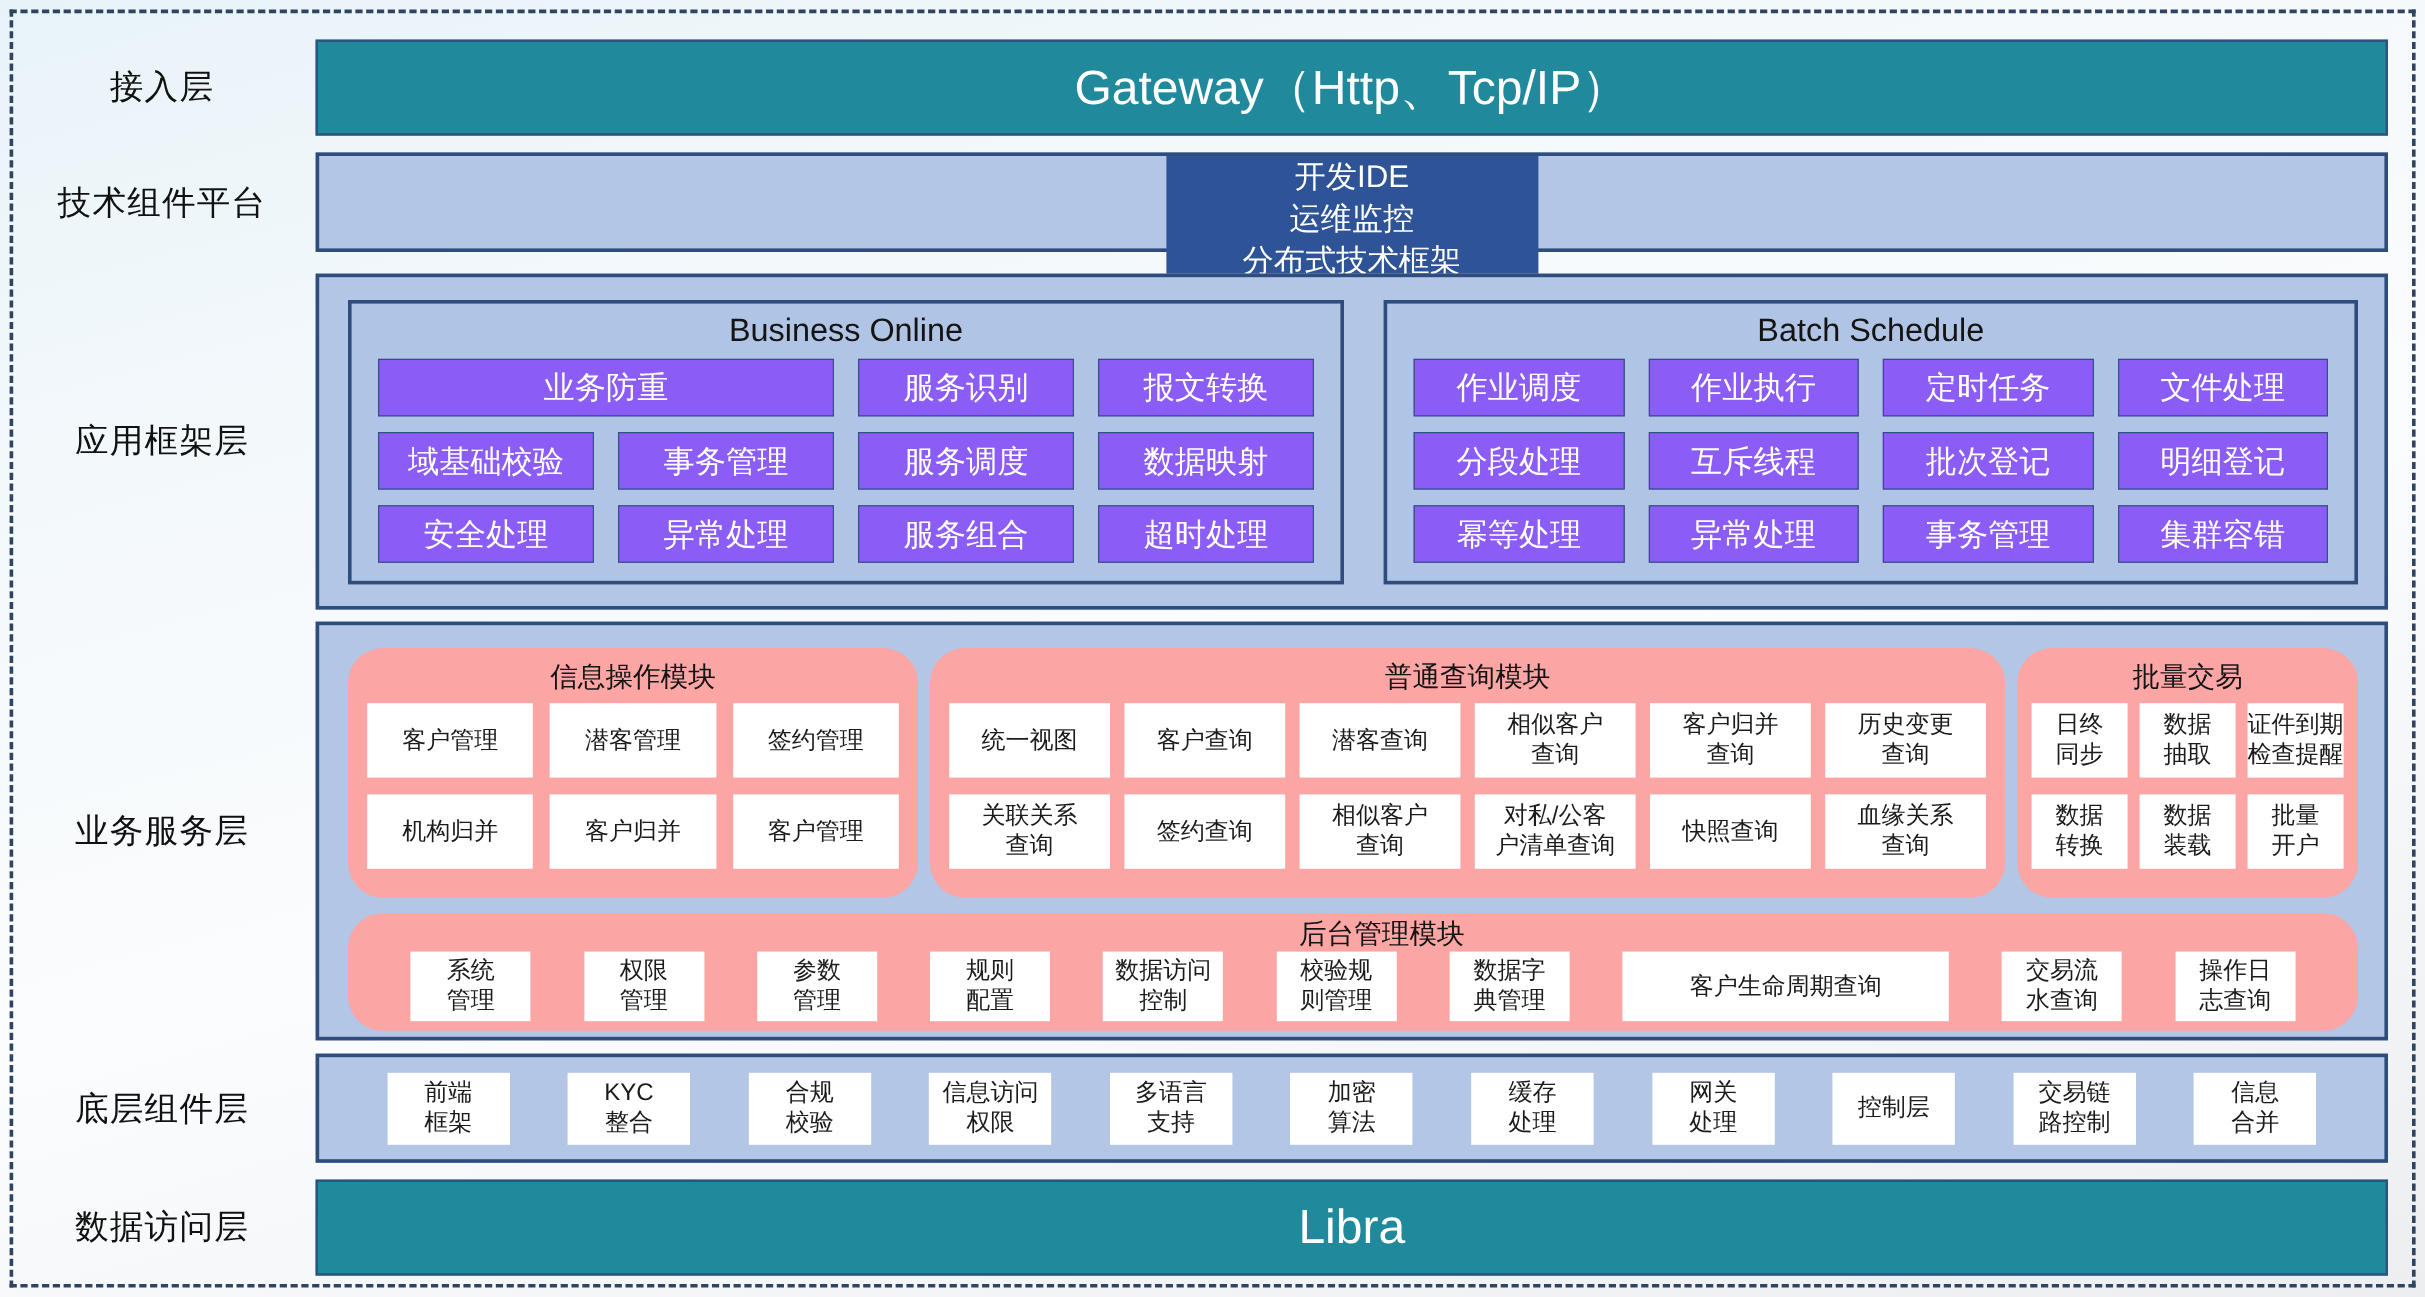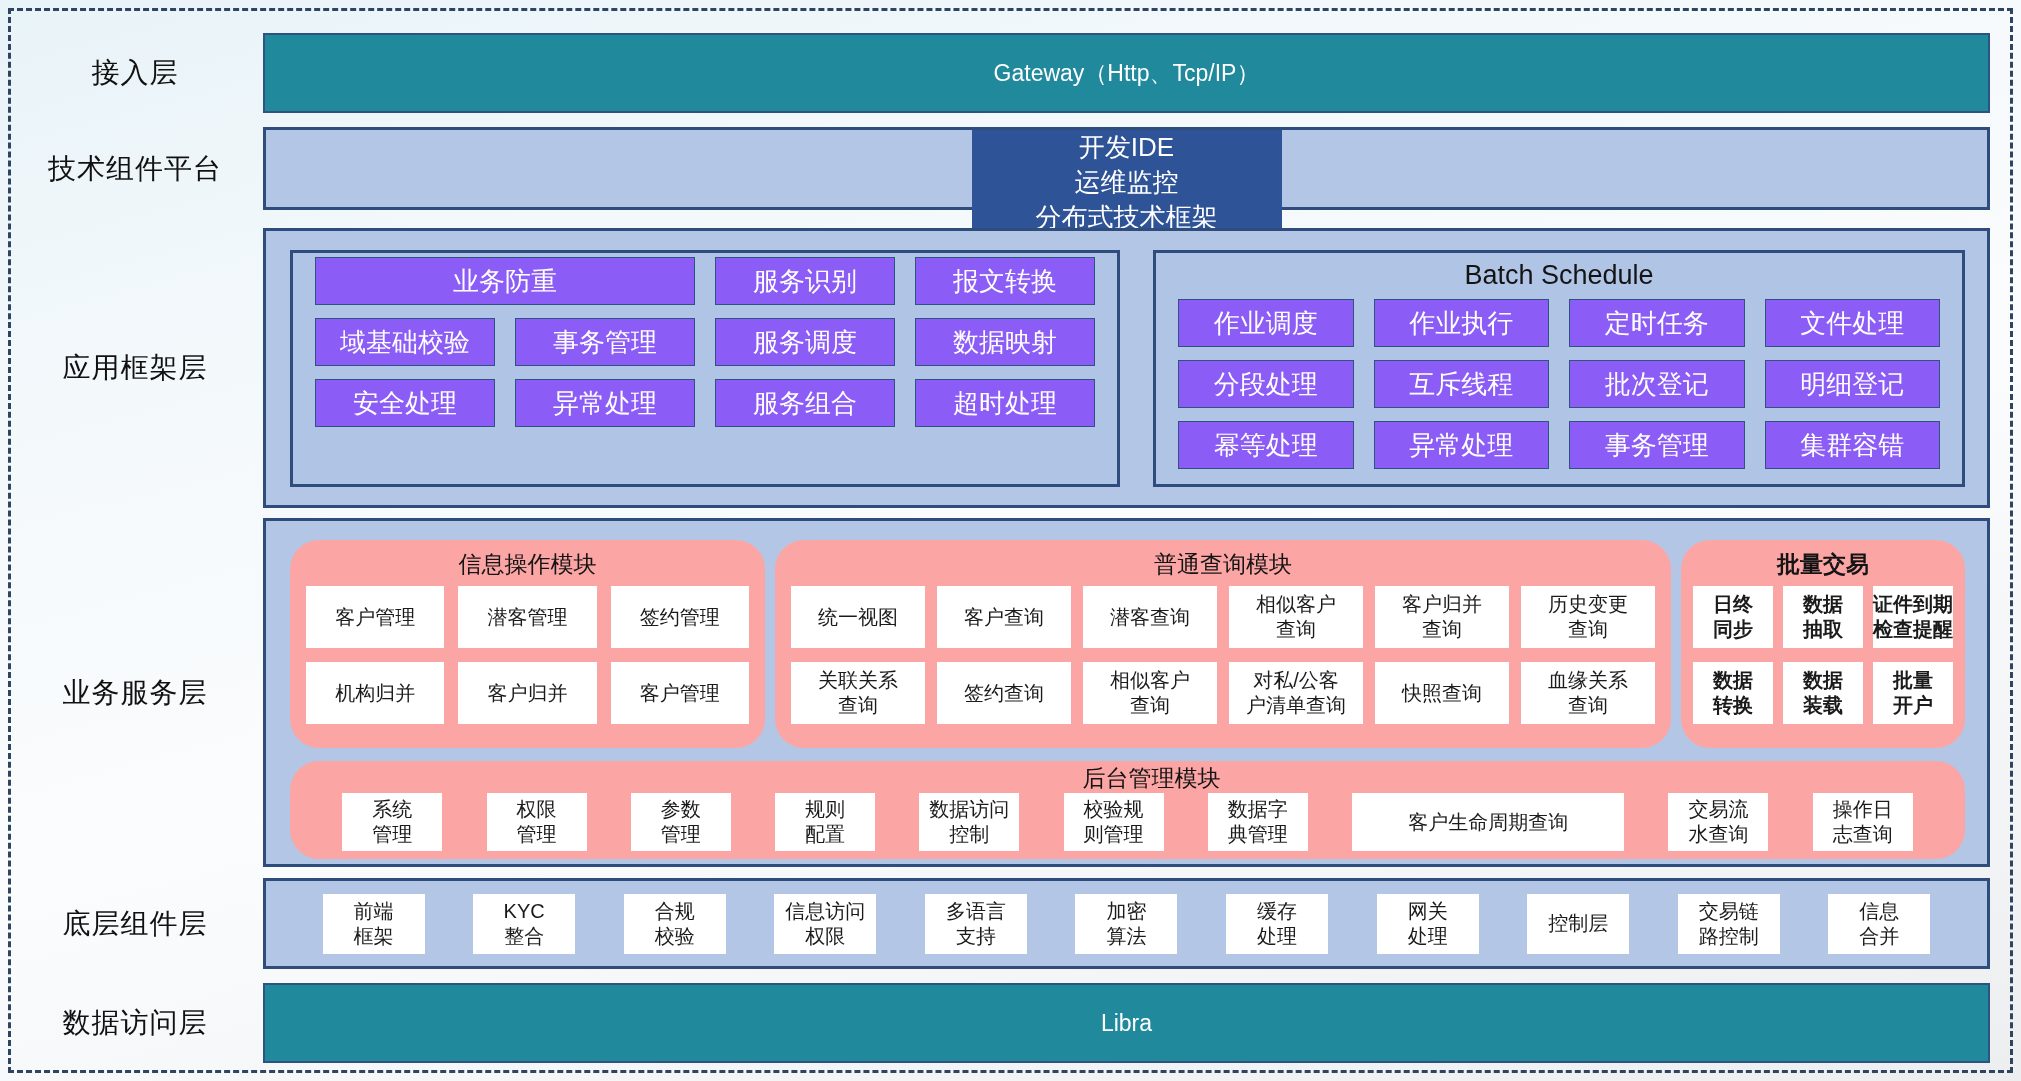--- a/index.html
+++ b/index.html
@@ -6,21 +6,21 @@
   body{
     width:2021px;height:1081px;position:relative;overflow:hidden;
     font-family:"Liberation Sans","DejaVu Sans",sans-serif;
     background:linear-gradient(165deg,#e8f3f8 0%,#f2f8fb 22%,#fbfcfd 55%,#f1f3f5 85%,#eceef0 100%);
   }
   .dashed-frame{position:absolute;inset:8px;border:3px dashed #2f4460;pointer-events:none;}
   .content{position:absolute;left:263px;top:0;width:1727px;height:1081px;}
   .side-label{position:absolute;left:20px;width:230px;display:flex;align-items:center;justify-content:center;
     font-size:28px;color:#111;letter-spacing:1px;}
   .teal-bar{position:absolute;left:0;width:1727px;background:#20899c;border:2px solid #2e5380;
-    display:flex;align-items:center;justify-content:center;color:#fff;font-size:23px;box-sizing:border-box;}
+    display:flex;align-items:center;justify-content:center;color:#fff;font-size:40px;box-sizing:border-box;}
   .blue-box{position:absolute;left:0;width:1727px;background:#b3c6e6;border:3px solid #2e4d7c;box-sizing:border-box;}
   .tech-row{display:flex;align-items:center;justify-content:space-evenly;height:100%;flex-direction:column;}
   .dbtn{width:310px;height:52px;background:#2e5396;color:#fff;font-size:26px;
     display:flex;align-items:center;justify-content:center;}
   .inner-box{position:absolute;top:19px;height:237px;background:#b0c4e5;border:3px solid #2e4d7c;box-sizing:border-box;}
   .inner-title{height:40px;display:flex;align-items:center;justify-content:center;font-size:27px;color:#141414;margin-top:2px;}
   .sgrid{display:grid;grid-template-columns:repeat(4,1fr);gap:13px 20px;padding:4px 22px 0 22px;}
   .sbtn{height:48px;background:#8b5cf6;border:1px solid #2e5380;color:#fff;font-size:26px;
     display:flex;align-items:center;justify-content:center;box-sizing:border-box;}
   .span2{grid-column:span 2;}
@@ -54,20 +54,21 @@
   <div class="blue-box" style="top:127px;height:83px;">
     <div class="tech-row">
       <div class="dbtn">开发IDE</div>
       <div class="dbtn">运维监控</div>
       <div class="dbtn">分布式技术框架</div>
     </div>
   </div>
 
   <div class="blue-box" style="top:228px;height:280px;">
     <div class="inner-box" style="left:24px;width:830px;">
+      <div class="inner-title">Business Online</div>
       <div class="sgrid">
         <div class="sbtn span2">业务防重</div>
         <div class="sbtn">服务识别</div>
         <div class="sbtn">报文转换</div>
         <div class="sbtn">域基础校验</div>
         <div class="sbtn">事务管理</div>
         <div class="sbtn">服务调度</div>
         <div class="sbtn">数据映射</div>
         <div class="sbtn">安全处理</div>
         <div class="sbtn">异常处理</div>
@@ -126,21 +127,21 @@
         <div class="wbtn">相似客户
 查询</div>
         <div class="wbtn">对私/公客
 户清单查询</div>
         <div class="wbtn">快照查询</div>
         <div class="wbtn">血缘关系
 查询</div>
       </div>
     </div>
 
-    <div class="panel" style="left:1415px;top:19px;width:284px;height:208px;font-weight:bold;">
+    <div class="panel" style="left:1415px;top:19px;width:284px;height:208px;">
       <div class="ptitle">批量交易</div>
       <div class="wgrid" style="grid-template-columns:repeat(3,1fr);gap:14px 10px;padding:2px 12px 0 12px;">
         <div class="wbtn">日终
 同步</div>
         <div class="wbtn">数据
 抽取</div>
         <div class="wbtn">证件到期
 检查提醒</div>
         <div class="wbtn">数据
 转换</div>

